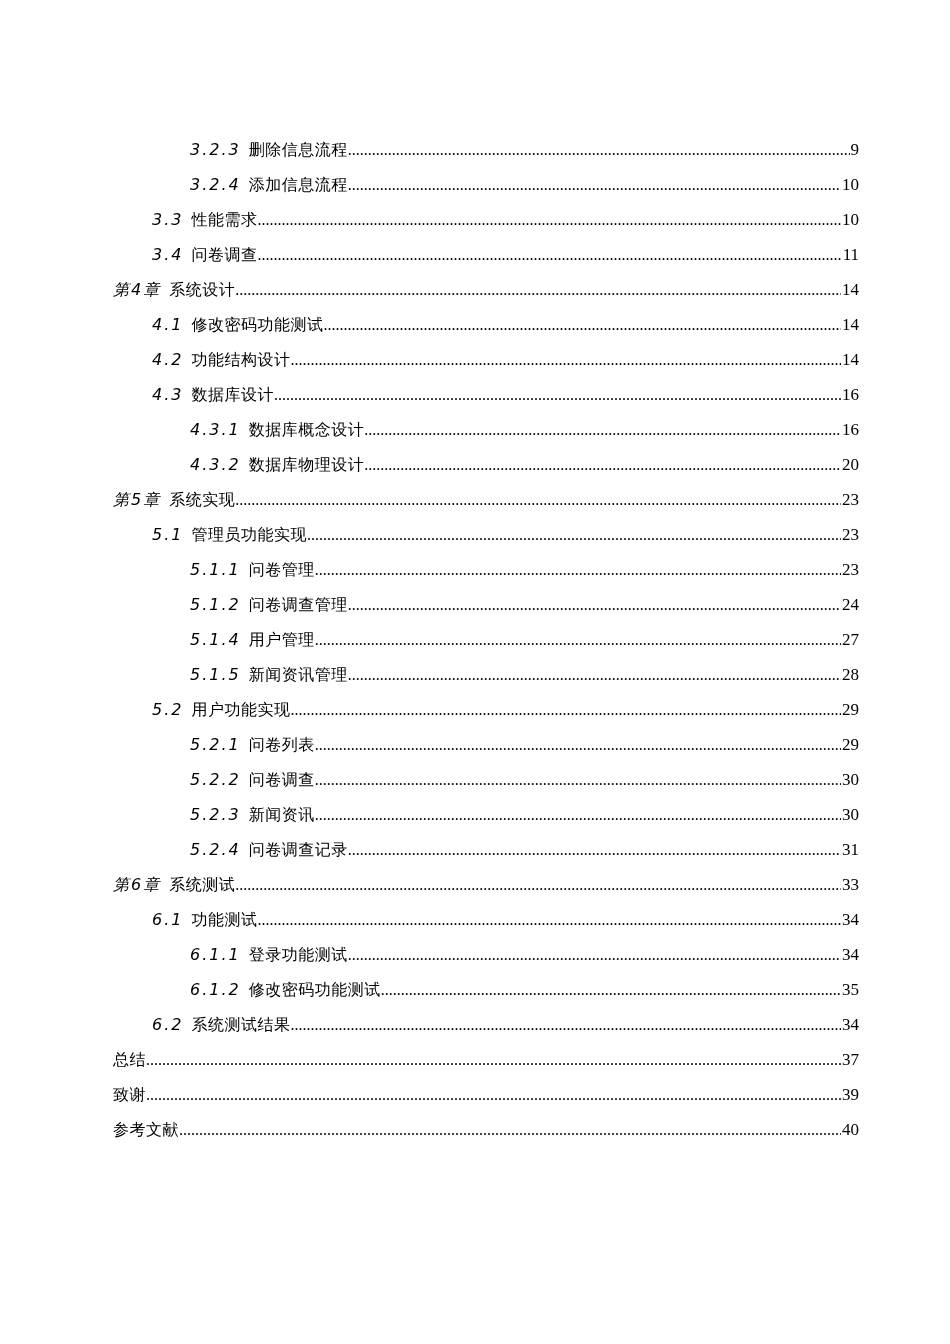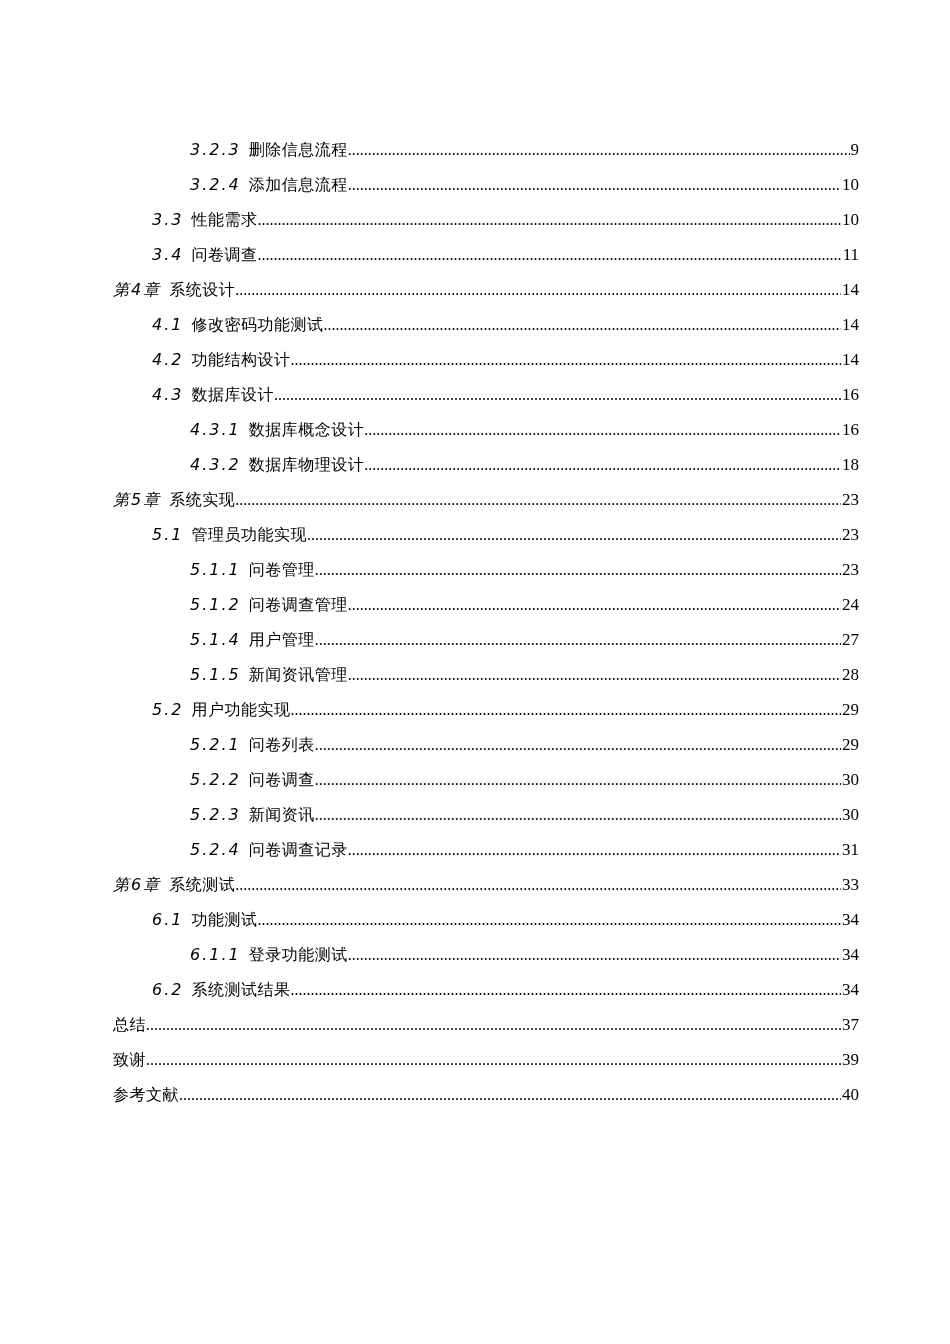--- a/index.html
+++ b/index.html
@@ -130,21 +130,21 @@
       <div class="toc-entry">
         <span class="toc-label"><span class="toc-num">4.3.1</span><span class="toc-title">数据库概念设计</span></span>
         <span class="toc-leader"></span>
         <span class="toc-page">16</span>
       </div>
     </div>
     <div class="toc-row lvl-2">
       <div class="toc-entry">
         <span class="toc-label"><span class="toc-num">4.3.2</span><span class="toc-title">数据库物理设计</span></span>
         <span class="toc-leader"></span>
-        <span class="toc-page">18</span>
+        <span class="toc-page">20</span>
       </div>
     </div>
     <div class="toc-row lvl-0">
       <div class="toc-entry">
         <span class="toc-label"><span class="toc-num">第5章</span><span class="toc-title">系统实现</span></span>
         <span class="toc-leader"></span>
         <span class="toc-page">23</span>
       </div>
     </div>
     <div class="toc-row lvl-1">
@@ -229,20 +229,27 @@
         <span class="toc-label"><span class="toc-num">6.1</span><span class="toc-title">功能测试</span></span>
         <span class="toc-leader"></span>
         <span class="toc-page">34</span>
       </div>
     </div>
     <div class="toc-row lvl-2">
       <div class="toc-entry">
         <span class="toc-label"><span class="toc-num">6.1.1</span><span class="toc-title">登录功能测试</span></span>
         <span class="toc-leader"></span>
         <span class="toc-page">34</span>
+      </div>
+    </div>
+    <div class="toc-row lvl-2">
+      <div class="toc-entry">
+        <span class="toc-label"><span class="toc-num">6.1.2</span><span class="toc-title">修改密码功能测试</span></span>
+        <span class="toc-leader"></span>
+        <span class="toc-page">35</span>
       </div>
     </div>
     <div class="toc-row lvl-1">
       <div class="toc-entry">
         <span class="toc-label"><span class="toc-num">6.2</span><span class="toc-title">系统测试结果</span></span>
         <span class="toc-leader"></span>
         <span class="toc-page">34</span>
       </div>
     </div>
     <div class="toc-row lvl-0">

